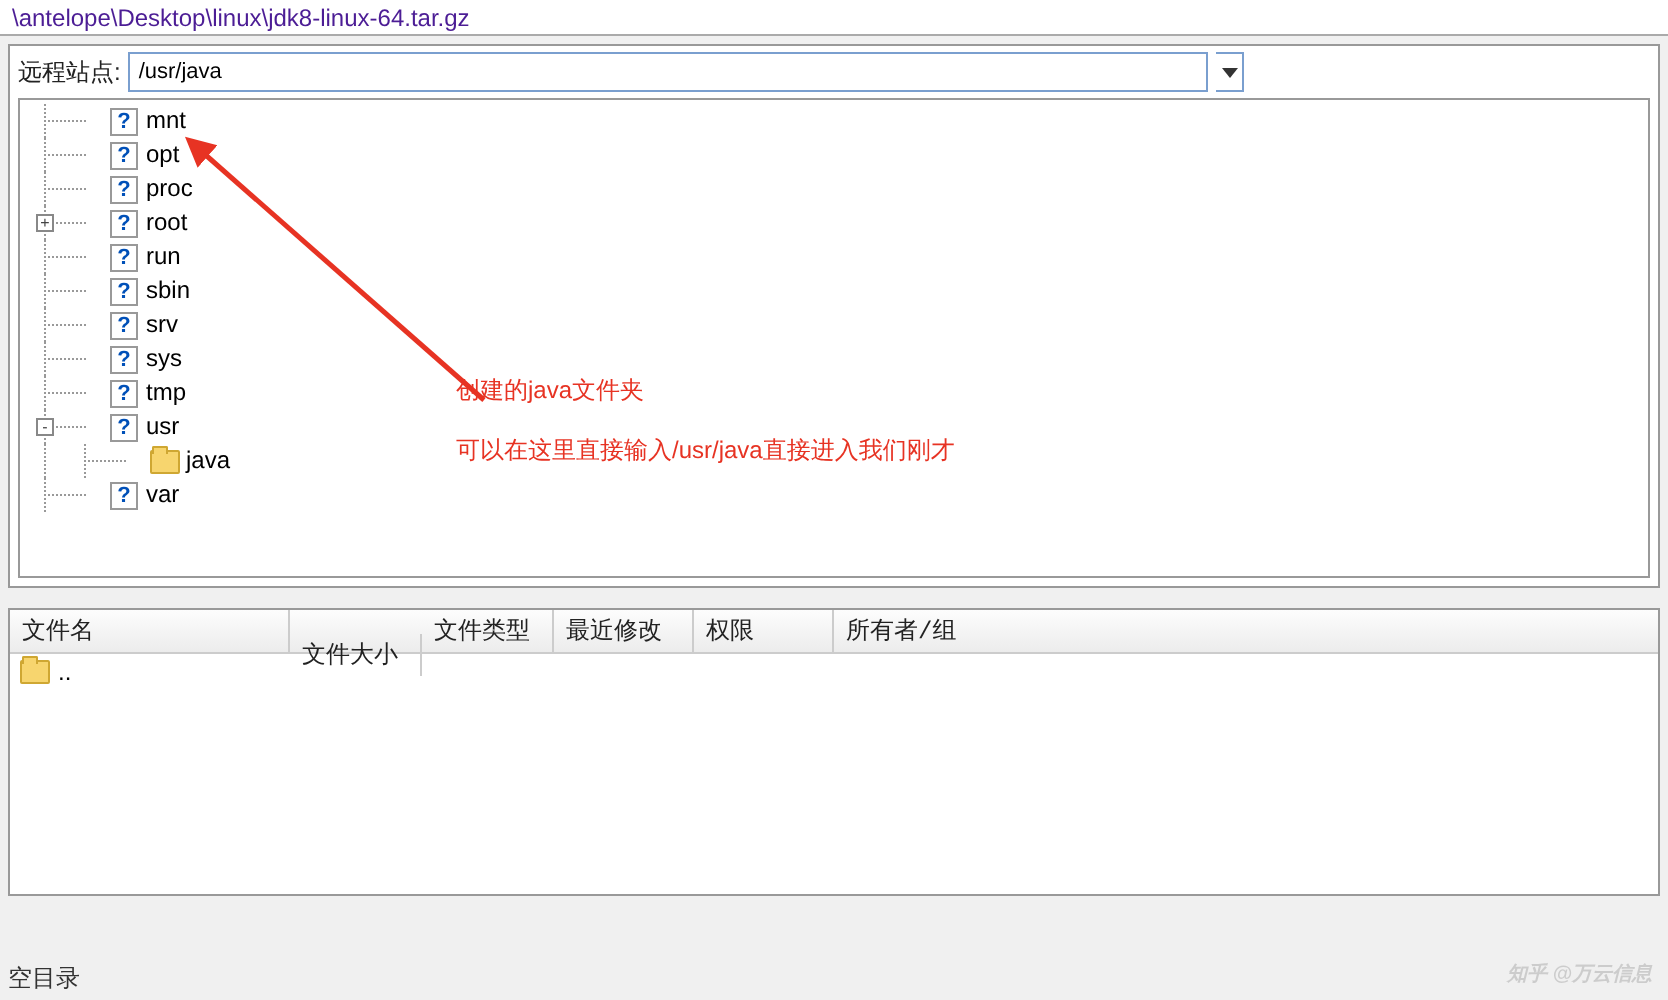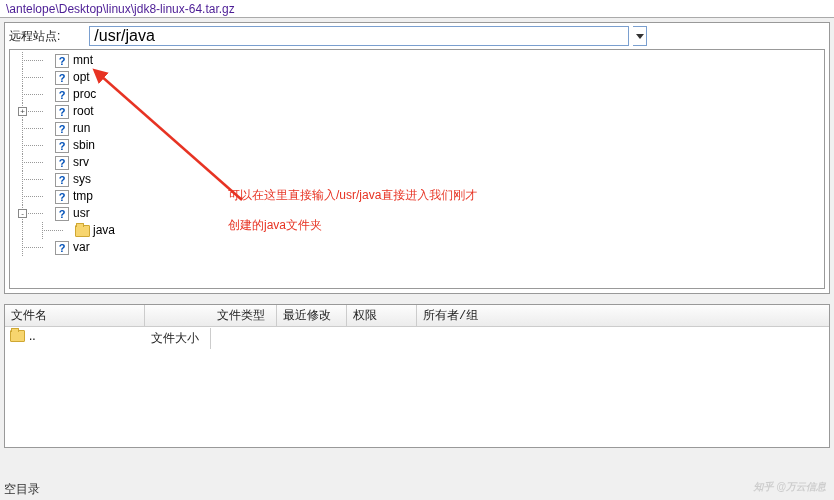--- a/index.html
+++ b/index.html
@@ -1,42 +1,42 @@
 <!DOCTYPE html>
 <html><head>
   <meta charset="utf-8">
   <style>
     * { margin: 0; padding: 0; box-sizing: border-box; font-family: "Microsoft YaHei", Tahoma, Arial, sans-serif; font-size: 12px; }
     body { background: #f0f0f0; width: 834px; height: 500px; overflow: hidden; position: relative; }
     .top-path { background: #fff; border-bottom: 1px solid #aaa; padding: 2px 6px; color: #4c1d95; height: 18px; }
     .remote-panel { border: 1px solid #999; background: #fff; margin: 4px; }
     .path-row { display: flex; align-items: center; padding: 3px 4px; gap: 4px; }
     .path-label { white-space: nowrap; color: #222; }
-    .path-input { flex: 0 0 540px; height: 20px; border: 1px solid #7a9fcf; padding: 1px 4px; font-size: 16px; margin-left: 25px; }
+    .path-input { flex: 0 0 540px; height: 20px; border: 1px solid #7a9fcf; padding: 1px 4px; font-size: 11px; }
     .path-dropdown { width: 14px; height: 20px; border: 1px solid #7a9fcf; border-left: none; display:flex; align-items:center; justify-content:center; }
     .tree-area { border: 1px solid #999; margin: 0 4px 4px 4px; background: #fff; height: 240px; overflow: auto; padding: 2px 0; position: relative; }
     .tree-node { display: flex; align-items: center; height: 17px; line-height: 17px; padding-left: 4px; gap: 0; position: relative; }
     .tree-lines { flex: 0 0 auto; width: 40px; height: 17px; position: relative; }
     .dots-v { position: absolute; left: 8px; top: 0; bottom: 0; width: 1px; background-image: linear-gradient(to bottom, #999 1px, transparent 1px); background-size: 1px 2px; }
     .dots-h { position: absolute; left: 8px; top: 8px; height: 1px; width: 22px; background-image: linear-gradient(to right, #999 1px, transparent 1px); background-size: 2px 1px; }
     .expander { position: absolute; left: 4px; top: 4px; width: 9px; height: 9px; border: 1px solid #888; background: #fff; font-size: 8px; line-height: 7px; text-align: center; color: #444; cursor: pointer; }
     .node-icon { width: 16px; height: 14px; display: inline-flex; align-items: center; justify-content: center; }
     .q-icon { width: 14px; height: 14px; background: #fff; border: 1px solid #999; color: #0050b8; font-weight: bold; font-size: 11px; line-height: 12px; text-align: center; }
     .folder-icon { width: 15px; height: 12px; background: #f7d56e; border: 1px solid #cfa732; border-radius: 1px; position: relative; }
     .folder-icon::before { content: ""; position: absolute; top: -3px; left: 0; width: 6px; height: 3px; background: #f7d56e; border: 1px solid #cfa732; border-bottom: none; border-radius: 1px 1px 0 0; }
     .node-label { padding-left: 3px; color: #000; }
     .indent-l2 .tree-lines { width: 60px; }
     .indent-l2 .dots-v { left: 28px; }
     .indent-l2 .dots-h { left: 28px; width: 22px; }
     .dots-v-parent { position: absolute; left: 8px; top: 0; bottom: 0; width: 1px; background-image: linear-gradient(to bottom, #999 1px, transparent 1px); background-size: 1px 2px; }
     .annotation { position: absolute; left: 218px; top: 130px; color: #e73323; font-size: 20px; line-height: 30px; pointer-events: none; }
     .arrow-svg { position: absolute; left: 80px; top: 15px; width: 200px; height: 160px; pointer-events: none; }
     .splitter { height: 6px; background: #f0f0f0; cursor: row-resize; }
     .file-list-panel { border: 1px solid #999; background: #fff; margin: 0 4px 4px 4px; }
-    .list-header { display: flex; background: linear-gradient(#fdfdfd, #ececec); border-bottom: 1px solid #ccc; height: 22px; }
+    .list-header { display: flex; background: linear-gradient(#fdfdfd, #ececec); border-bottom: 1px solid #ccc; height: 22px; align-items: center; }
     .col { border-right: 1px solid #ccc; padding: 0 6px; height: 100%; display: flex; align-items: center; color: #222; }
     .col-name { width: 140px; }
     .col-size { width: 66px; margin-top: 23px; }
     .col-type { width: 66px; }
     .col-date { width: 70px; }
     .col-perm { width: 70px; }
     .col-owner { width: 80px; border-right: none; font-family: Liberation Mono, monospace; }
     .list-body { height: 120px; }
     .list-row { display: flex; align-items: center; height: 18px; padding-left: 4px; gap: 4px; }
     .empty-msg { text-align: center; padding: 24px 0; color: #333; }
@@ -186,22 +186,22 @@
       </div>
       <svg class="arrow-svg">
       <defs>
           <marker id="ah" markerWidth="10" markerHeight="10" refX="2" refY="3" orient="auto">
             <path d="M0,0 L6,3 L0,6 Z" fill="#e73323"></path>
           </marker>
         </defs>
       <line x1="152" y1="135" x2="10" y2="10" stroke="#e73323" stroke-width="2.5" marker-end="url(#ah)"></line>
     </svg>
     <div class="annotation">
+      <div>创建的java文件夹</div>
       <div>可以在这里直接输入/usr/java直接进入我们刚才</div>
-      <div>创建的java文件夹</div>
     </div>
   </div>
 </div>
 
 <div class="splitter"></div>
 
 <div class="file-list-panel">
   <div class="list-header">
     <div class="col col-name">文件名</div>
     <div class="col col-size">文件大小</div>

